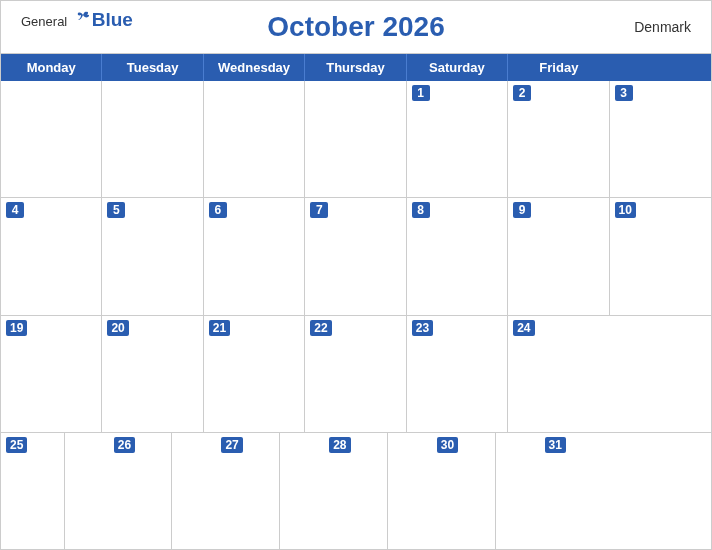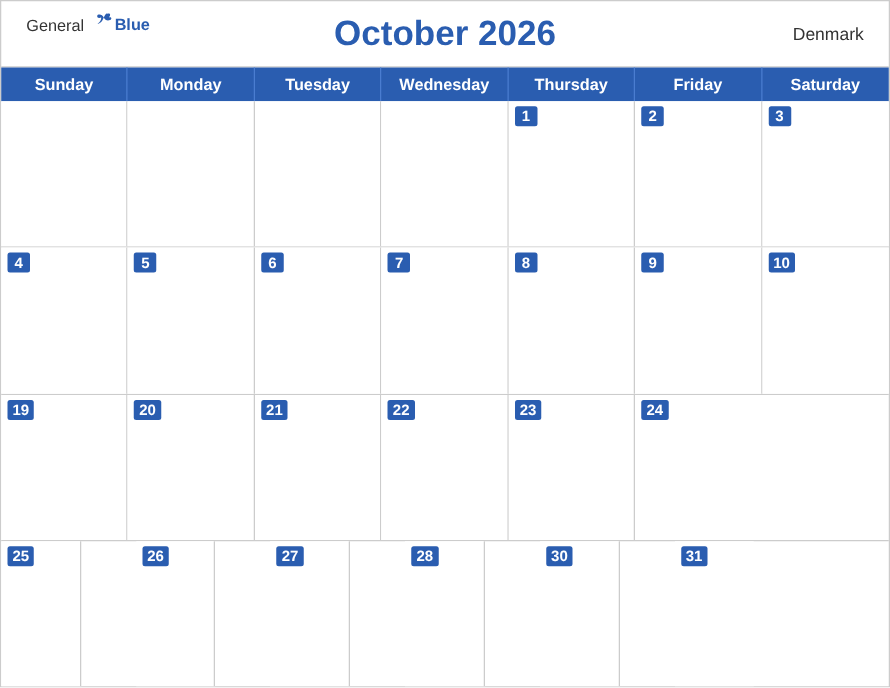--- a/index.html
+++ b/index.html
@@ -32,21 +32,21 @@
       display: flex;
       flex-direction: column;
       align-items: flex-start;
     }
     .logo-text-general {
       font-size: 13px;
       color: #333;
       font-weight: normal;
     }
     .logo-text-blue {
-      font-size: 13px;
+      font-size: 19px;
       color: #2a5db0;
       font-weight: bold;
     }
     .month-title {
       font-size: 28px;
       color: #2a5db0;
       font-weight: bold;
       text-align: center;
     }
     .country-label {
@@ -143,27 +143,26 @@
         </div>
         <span class="logo-text-blue">Blue</span>
       </div>
     </div>
     <h1 class="month-title">October 2026</h1>
     <div class="country-label">Denmark</div>
   </div>
 
   <div class="calendar-grid">
     <div class="day-headers">
-    <div class="day-header">Sunday</div>
         <div class="day-header">Monday</div>
         <div class="day-header">Tuesday</div>
         <div class="day-header">Wednesday</div>
         <div class="day-header">Thursday</div>
+        <div class="day-header">Saturday</div>
         <div class="day-header">Friday</div>
-        <div class="day-header">Saturday</div>
       </div>
     <div class="weeks">
     <div class="week-row">
           <div class="day-cell empty"></div>
           <div class="day-cell empty"></div>
           <div class="day-cell empty"></div>
           <div class="day-cell empty"></div>
           <div class="day-cell">
             <span class="day-number">1</span>
           </div>

